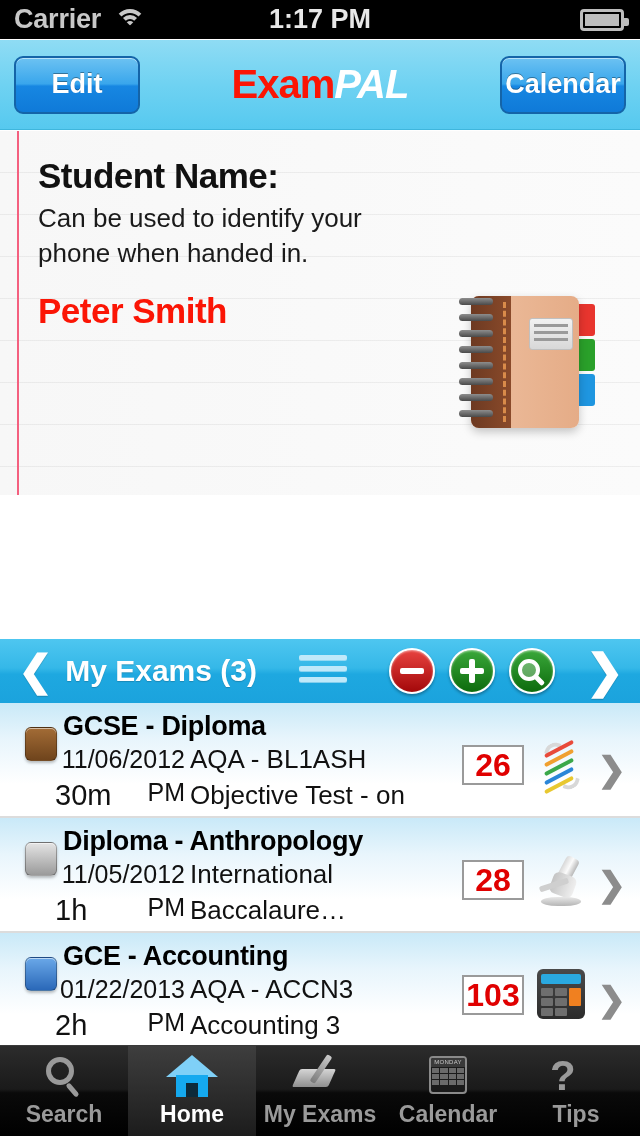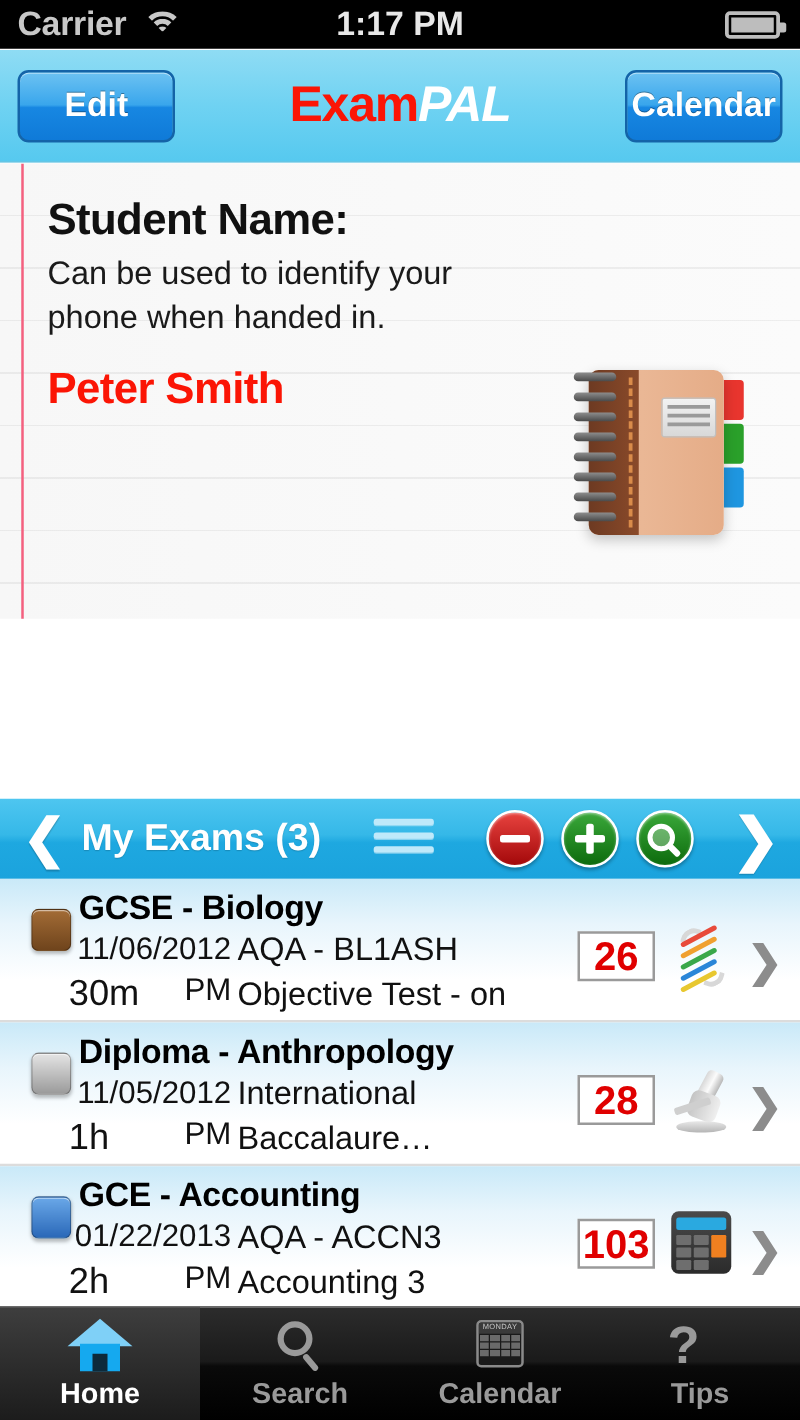--- a/index.html
+++ b/index.html
@@ -399,21 +399,21 @@
           <span class="glass"></span>
         </span>
     </span>
     <span class="chev-right">❯</span>
   </div>
 
   <div class="examlist">
 
     <div class="examrow">
       <div class="swatch" style="background:linear-gradient(to bottom,#a36c36,#6f441c)"></div>
-      <div class="ex-title">GCSE - Biology</div>
+      <div class="ex-title">GCSE - Diploma</div>
       <div class="ex-datecol">
         <div>11/06/2012</div>
         <div>PM</div>
       </div>
       <div class="ex-dur">30m</div>
       <div class="ex-detail">
         <div>AQA - BL1ASH</div>
         <div>Objective Test - on screen</div>
       </div>
       <div class="ex-badge">26</div>
@@ -479,34 +479,41 @@
             <span></span>
               <span></span>
           </div>
         </div>
       </div>
       <div class="ex-chev">❯</div>
     </div>
   </div>
 
   <div class="tabbar">
+    <div class="tab">
+      <div class="tabicon ic-search">
+        <div class="ring"></div>
+          <div class="handle"></div>
+      </div>
+      <div class="label">Search</div>
+    </div>
     <div class="tab active">
       <div class="tabicon ic-home">
         <div class="roof"></div>
           <div class="body"></div>
           <div class="door"></div>
       </div>
       <div class="label">Home</div>
     </div>
     <div class="tab">
-      <div class="tabicon ic-search">
-        <div class="ring"></div>
-          <div class="handle"></div>
-      </div>
-      <div class="label">Search</div>
+      <div class="tabicon ic-exams">
+        <div class="sheet"></div>
+          <div class="pen"></div>
+      </div>
+      <div class="label">My Exams</div>
     </div>
     <div class="tab">
       <div class="tabicon ic-cal">
         <div class="cal">
           <div class="hdr">MONDAY</div>
           <div class="grid">
             <i></i>
               <i></i>
               <i></i>
               <i></i>

